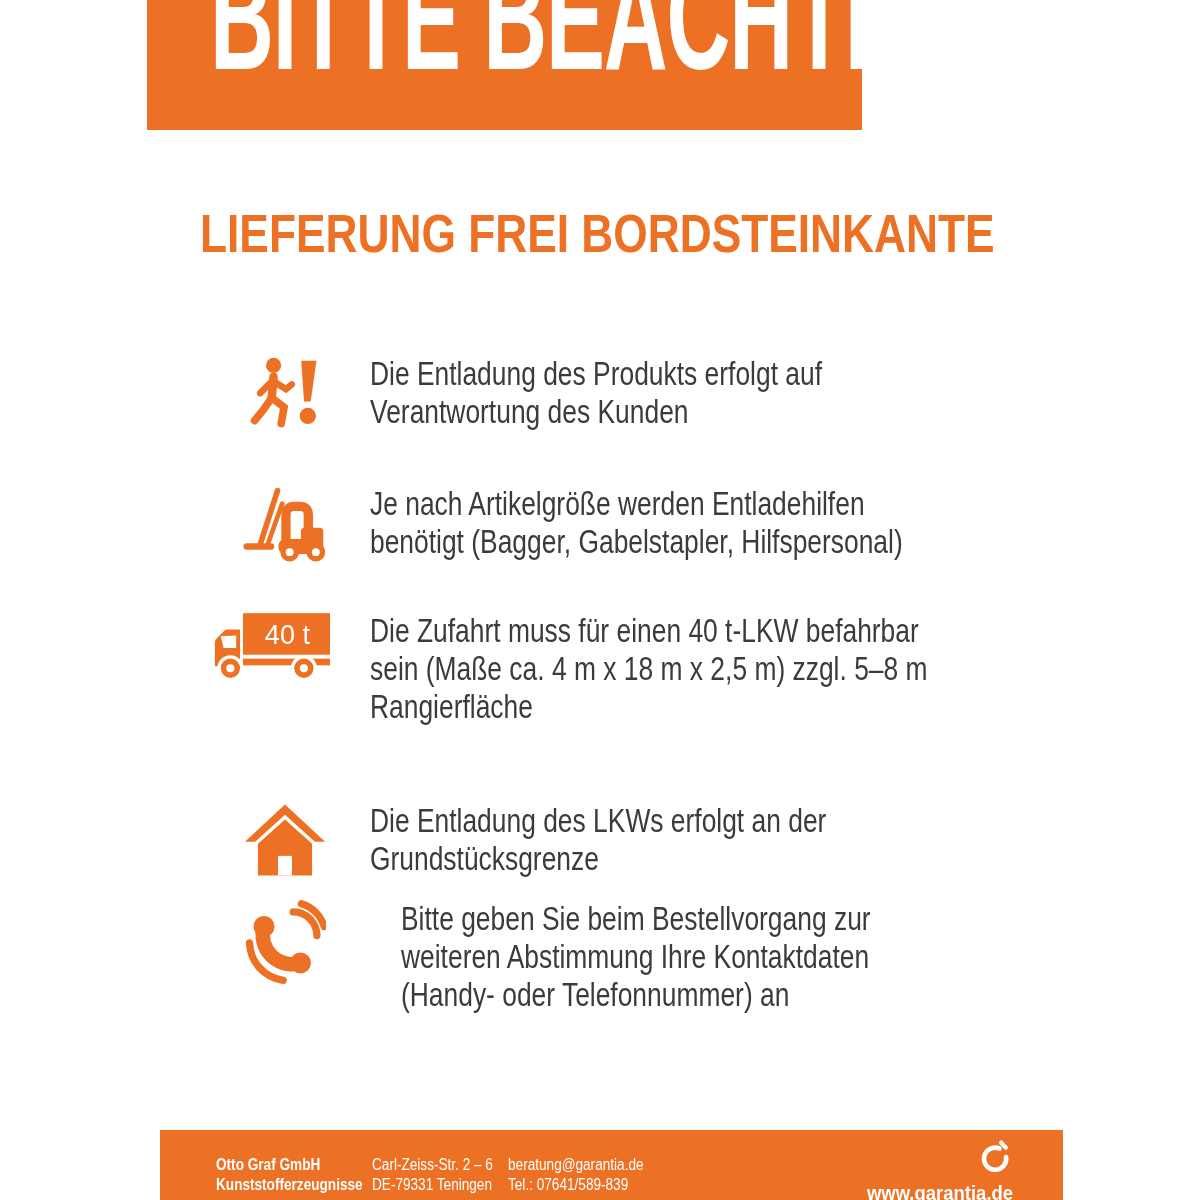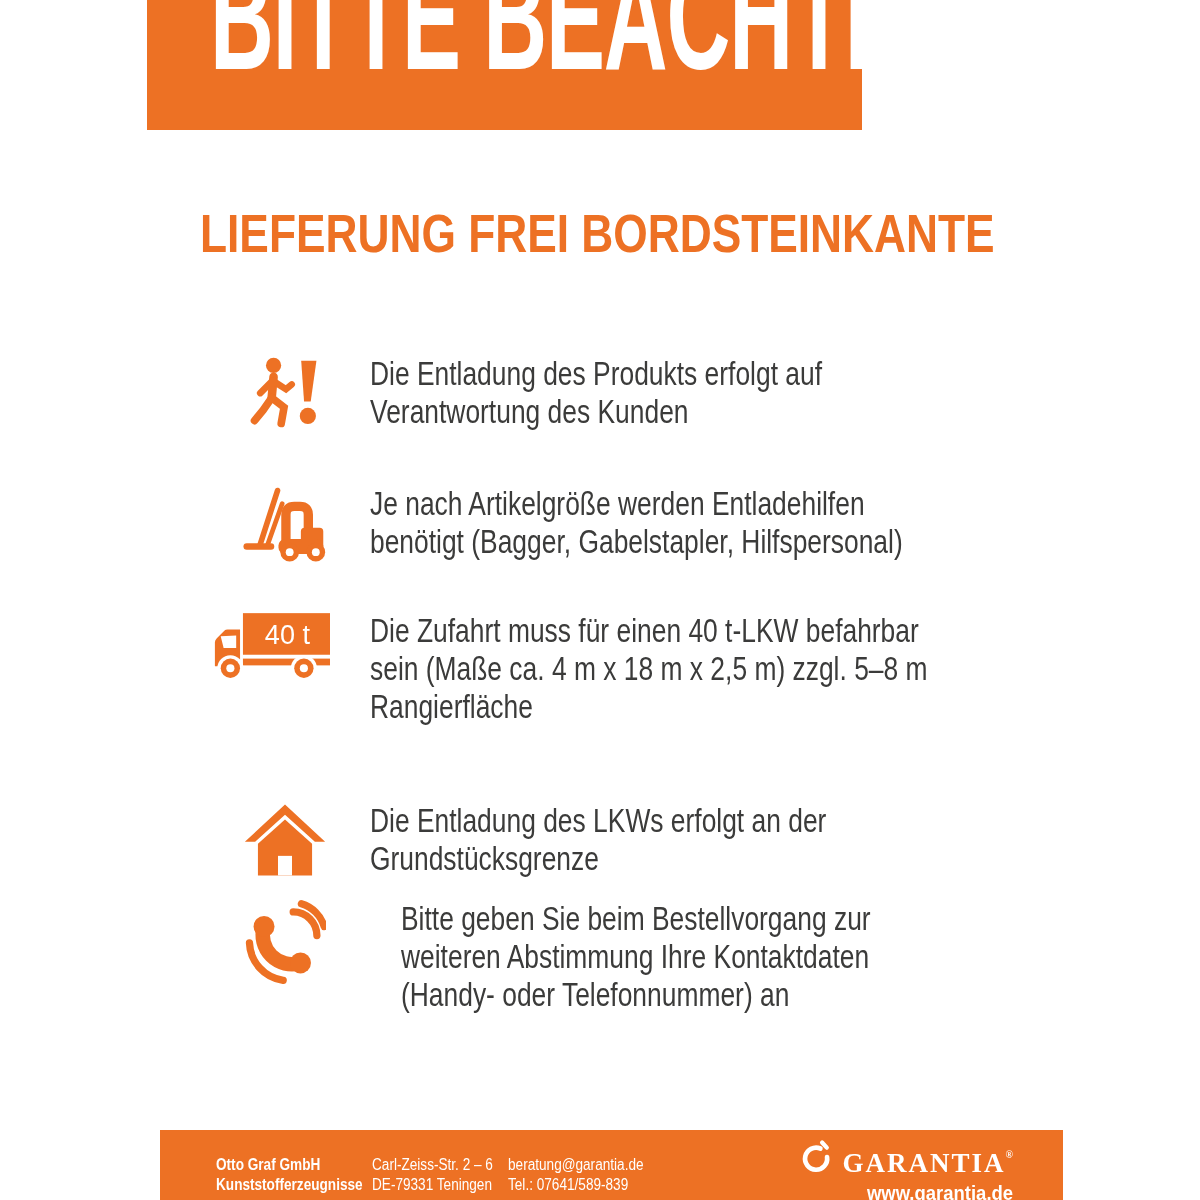--- a/index.html
+++ b/index.html
@@ -216,19 +216,18 @@
     <div class="brand">
       <div class="brand-row">
         <span class="brand-mark">
           <svg width="34" height="36" viewBox="0 0 40 40" aria-hidden="true">
             <g fill="none" stroke="#ffffff" stroke-linecap="round">
               <path d="M24 10 A 13 13 0 1 0 31.8 20" stroke-width="5.5"></path>
               <path d="M26 3 L31.5 9" stroke-width="5"></path>
             </g>
           </svg>
         </span>
-        <span class="brand-word"><span>GARANTIA</span><span class="reg">®</span></span>
       </div>
       <div class="brand-site">www.garantia.de</div>
     </div>
   </footer>
 
 </div>
 
 </body></html>

